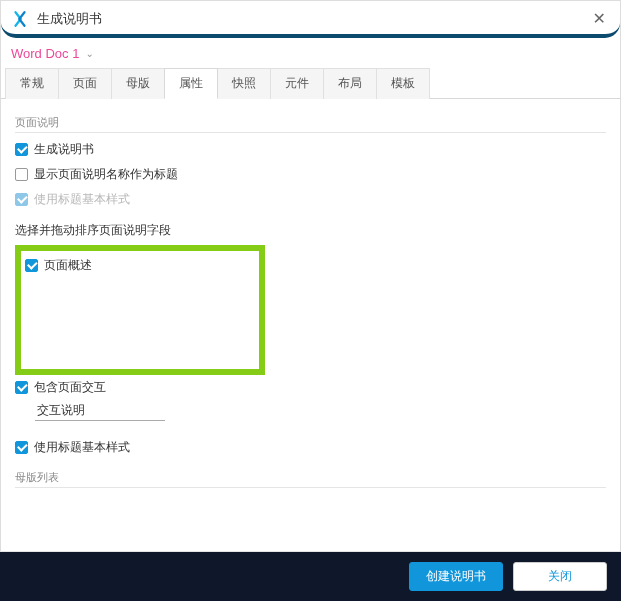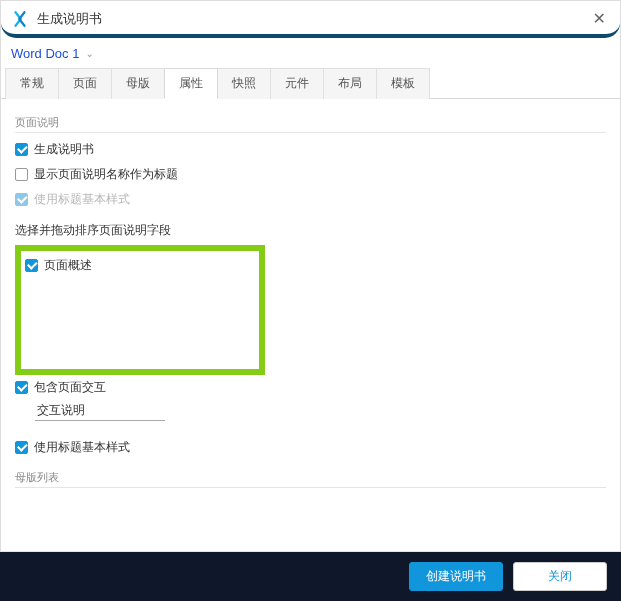--- a/index.html
+++ b/index.html
@@ -27,21 +27,21 @@
   .logo svg { width: 18px; height: 18px; }
   .title { font-size: 13px; color: #333; flex: 1; }
   .closex {
     font-size: 16px; color: #666; cursor: pointer; padding: 0 4px;
     font-family: Arial, sans-serif;
   }
   .docrow {
     padding: 8px 10px 4px 10px;
     display: flex; align-items: center;
   }
-  .docname { font-size: 13px; color: #1d4ed8; margin-right: 6px; }
+  .docname { font-size: 13px; color: #ec4899; margin-right: 6px; }
   .chev { color: #999; font-size: 10px; }
   .tabs {
     display: flex;
     border-bottom: 1px solid #d8d8d8;
     padding-left: 4px;
     margin-top: 2px;
   }
   .tab {
     padding: 6px 14px;
     font-size: 12px;

